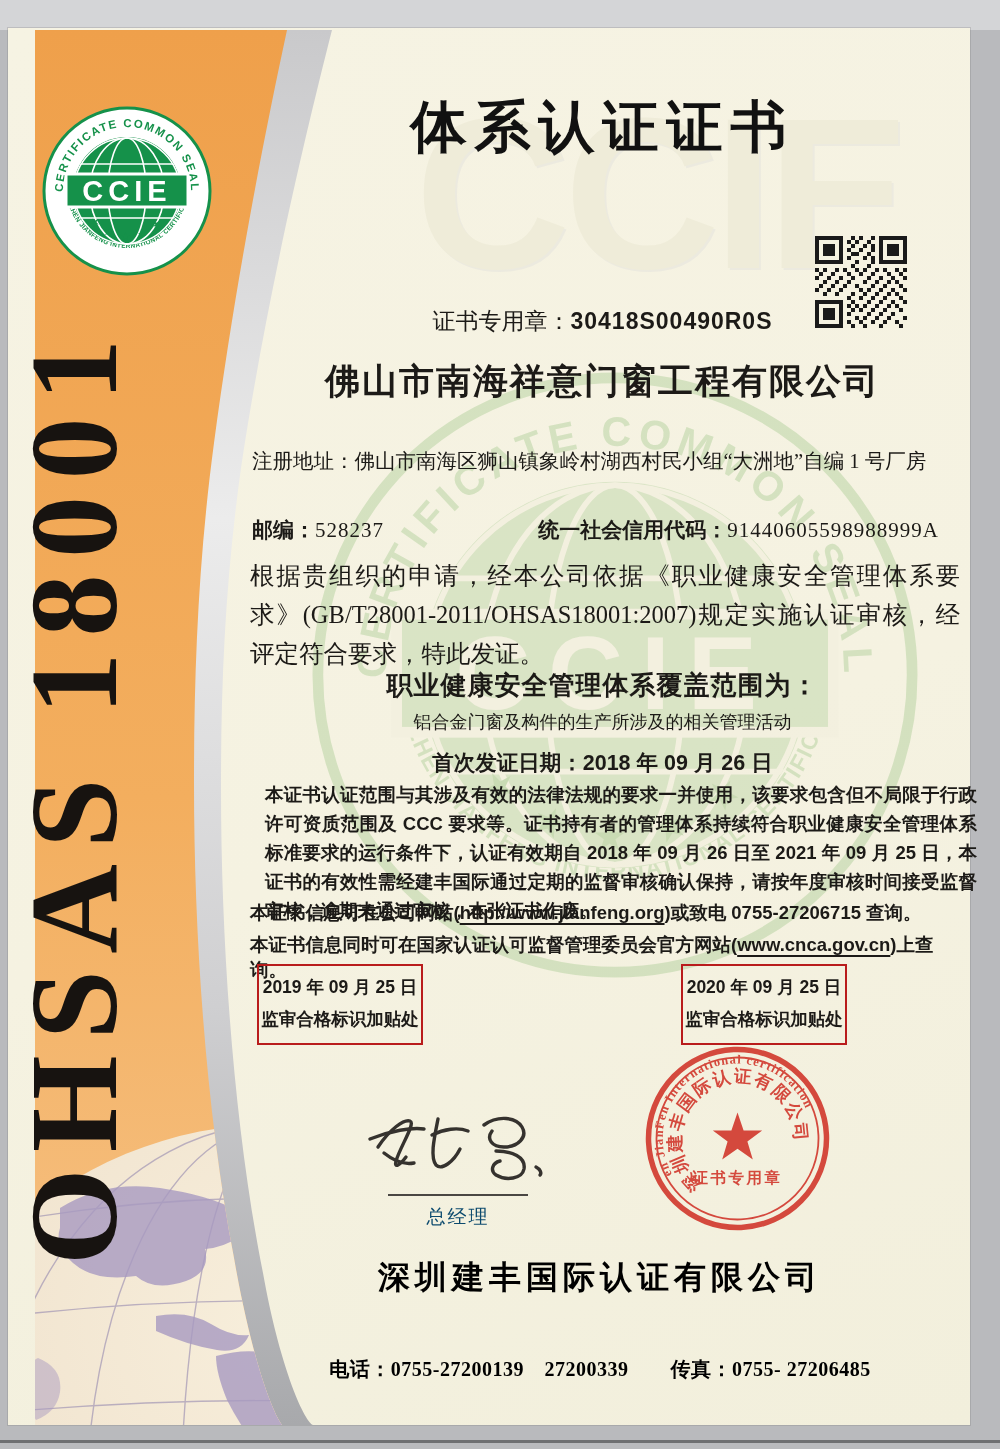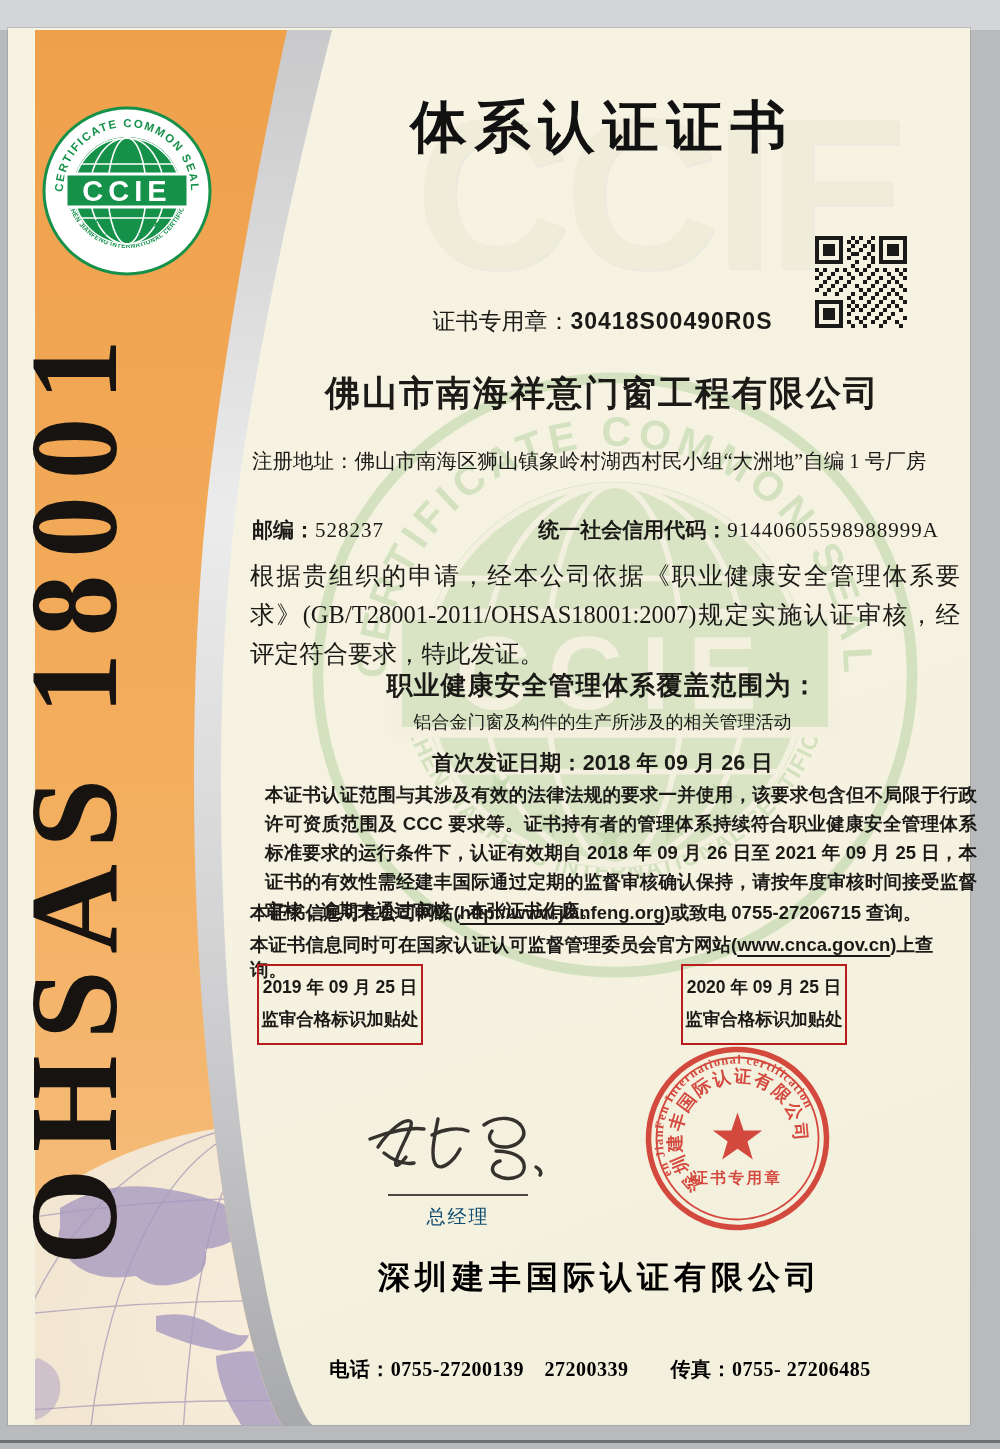--- a/index.html
+++ b/index.html
@@ -202,21 +202,21 @@
 
   <div class="content">
     <div class="abs center title" style="left:0;top:88px;width:100%;">
       <div>体系认证证书</div>
     </div>
 
     <div class="abs center certno" style="left:0;top:306px;width:100%;">
       <span>证书专用章：</span><span class="num">30418S00490R0S</span>
     </div>
 
-    <div class="abs center company" style="left:0;top:370px;width:100%;">佛山市南海祥意门窗工程有限公司</div>
+    <div class="abs center company" style="left:0;top:358px;width:100%;">佛山市南海祥意门窗工程有限公司</div>
 
     <div class="abs addr" style="left:12px;top:444px;width:705px;">
       <div>
         <span class="lbl">注册地址：</span><span>佛山市南海区狮山镇象岭村湖西村民小组“大洲地”自编 1 号厂房</span>
       </div>
     </div>
 
     <div class="abs row-codes" style="left:12px;top:516px;width:705px;">
       <span>
         <span>邮编：</span><span class="num">528237</span>

